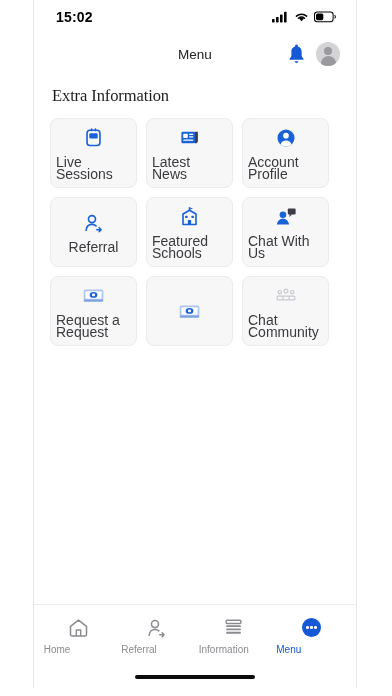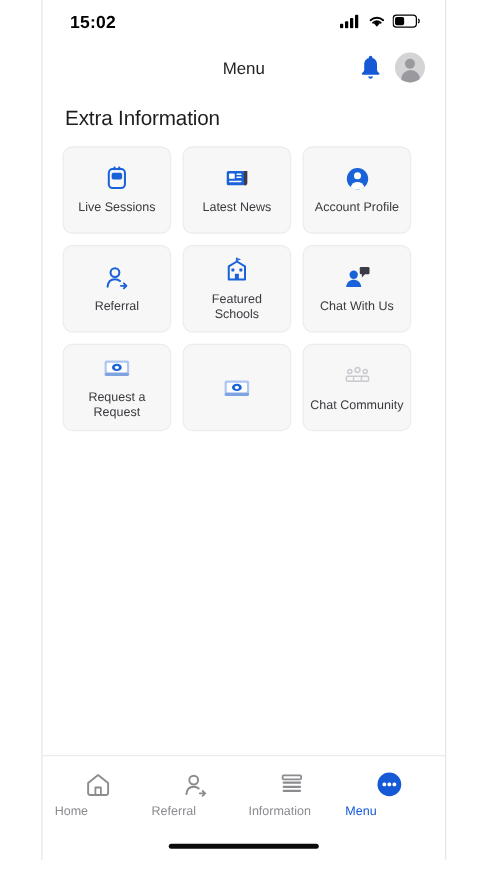--- a/index.html
+++ b/index.html
@@ -104,20 +104,21 @@
     flex: 1 1 auto;
     padding: 0 16px;
     box-sizing: border-box;
     overflow: hidden;
   }
   .section-title {
     font-size: 16.5px;
     color: #1d1d1f;
     margin: 12px 0 12px 2px;
     letter-spacing: -0.1px;
+    font-family: Liberation Serif, serif;
   }
   .grid {
     display: flex;
     flex-wrap: wrap;
     gap: 9px;
   }
   .card {
     width: 87px;
     height: 70px;
     box-sizing: border-box;
@@ -132,24 +133,24 @@
     padding: 4px 5px;
     cursor: pointer;
   }
   .card-icon {
     height: 22px;
     display: flex;
     align-items: center;
     justify-content: center;
   }
   .card-label {
-    font-size: 10px;
+    font-size: 14px;
     line-height: 12px;
     color: #3b3b3f;
-    text-align: center;
+    text-align: left;
     max-width: 78px;
   }
 
   
   .bottom-nav {
     flex: 0 0 62px;
     border-top: 1px solid #ececee;
     display: flex;
     align-items: center;
     justify-content: space-around;

